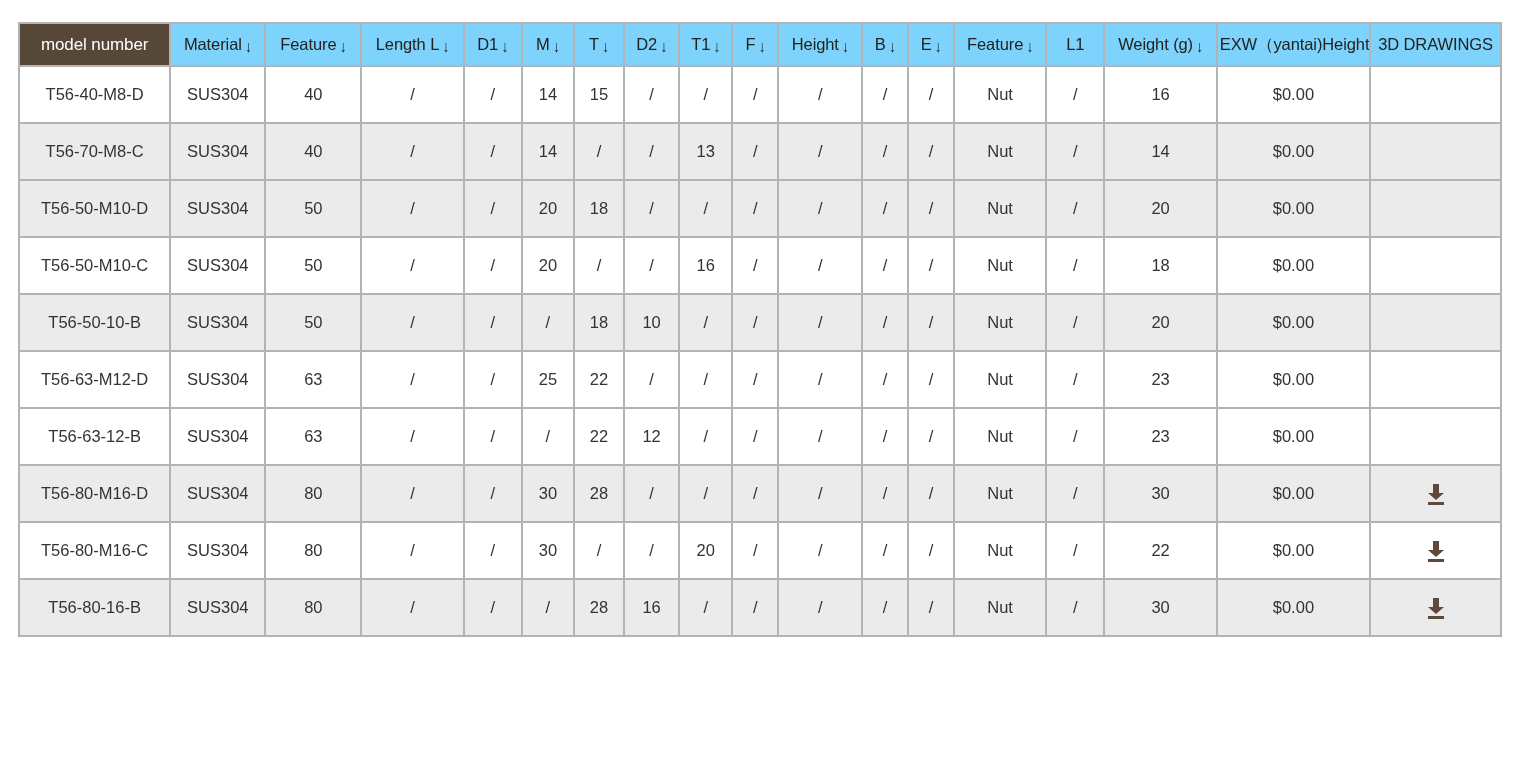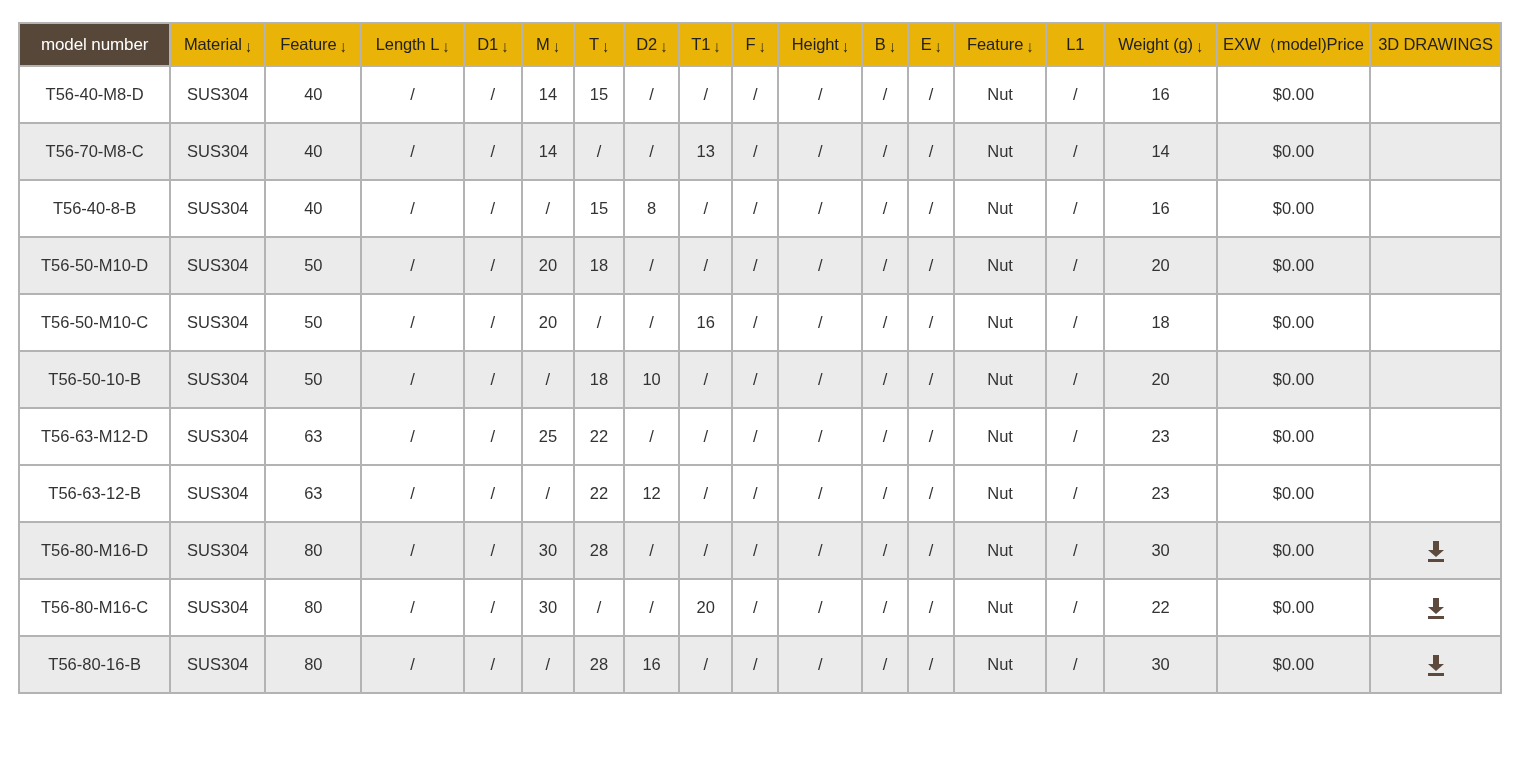--- a/index.html
+++ b/index.html
@@ -35,21 +35,21 @@
     vertical-align: middle;
     font-size: 16.5px;
     color: #333333;
     padding: 0 2px;
     overflow: hidden;
     white-space: nowrap;
   }
   table.spec thead th {
     height: 41px;
     font-weight: normal;
-    background: #eab308;
+    background: #7dd3fc;
     color: #222222;
     letter-spacing: -0.1px;
   }
   table.spec thead th.first-head {
     background: #574738;
     color: #ffffff;
     font-size: 17px;
   }
   table.spec tbody td {
     height: 55px;
@@ -113,21 +113,21 @@
           <th><span>T</span><span class="sort-arrow">↓</span></th>
           <th><span>D2</span><span class="sort-arrow">↓</span></th>
           <th><span>T1</span><span class="sort-arrow">↓</span></th>
           <th><span>F</span><span class="sort-arrow">↓</span></th>
           <th><span>Height</span><span class="sort-arrow">↓</span></th>
           <th><span>B</span><span class="sort-arrow">↓</span></th>
           <th><span>E</span><span class="sort-arrow">↓</span></th>
           <th><span>Feature</span><span class="sort-arrow">↓</span></th>
           <th><span>L1</span></th>
           <th><span>Weight (g)</span><span class="sort-arrow">↓</span></th>
-          <th><span>EXW（model)Price</span></th>
+          <th><span>EXW（yantai)Height</span></th>
           <th><span>3D DRAWINGS</span></th>
         </tr>
     </thead>
     <tbody id="table-body">
         <tr>
           <td>T56-40-M8-D</td>
           <td>SUS304</td>
           <td>40</td>
           <td>/</td>
           <td>/</td>
@@ -155,40 +155,20 @@
           <td>/</td>
           <td>/</td>
           <td>13</td>
           <td>/</td>
           <td>/</td>
           <td>/</td>
           <td>/</td>
           <td>Nut</td>
           <td>/</td>
           <td>14</td>
-          <td>$0.00</td>
-          <td></td>
-        </tr>
-        <tr>
-          <td>T56-40-8-B</td>
-          <td>SUS304</td>
-          <td>40</td>
-          <td>/</td>
-          <td>/</td>
-          <td>/</td>
-          <td>15</td>
-          <td>8</td>
-          <td>/</td>
-          <td>/</td>
-          <td>/</td>
-          <td>/</td>
-          <td>/</td>
-          <td>Nut</td>
-          <td>/</td>
-          <td>16</td>
           <td>$0.00</td>
           <td></td>
         </tr>
         <tr class="alt">
           <td>T56-50-M10-D</td>
           <td>SUS304</td>
           <td>50</td>
           <td>/</td>
           <td>/</td>
           <td>20</td>

